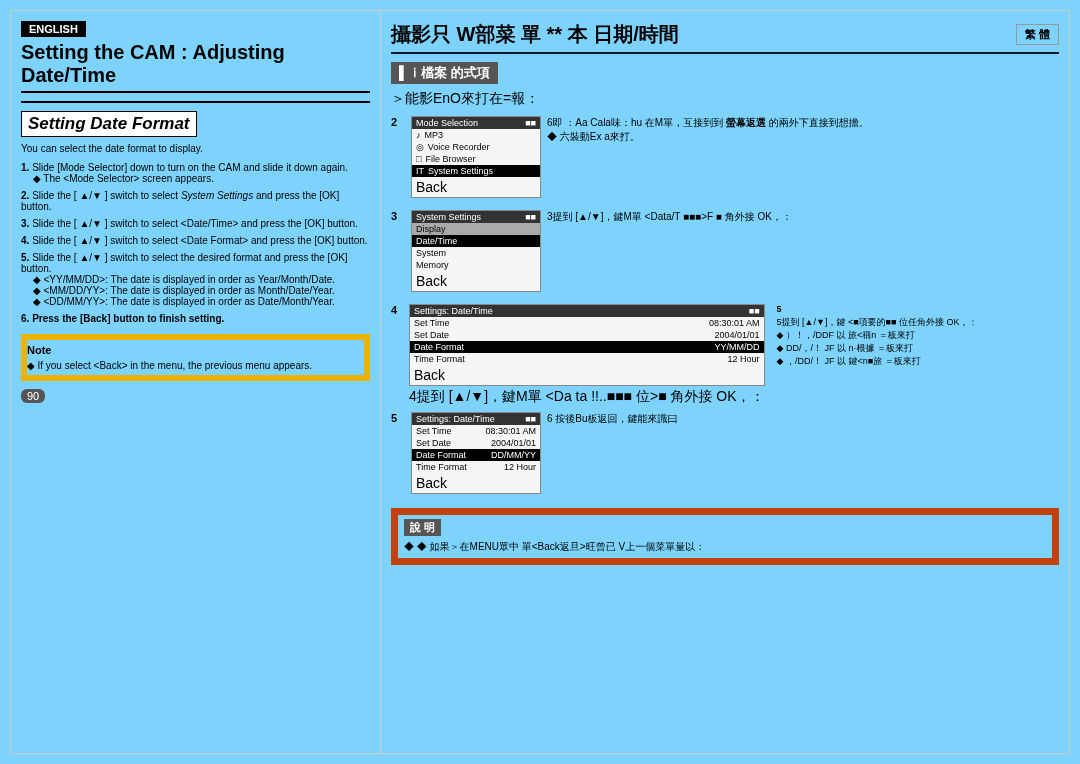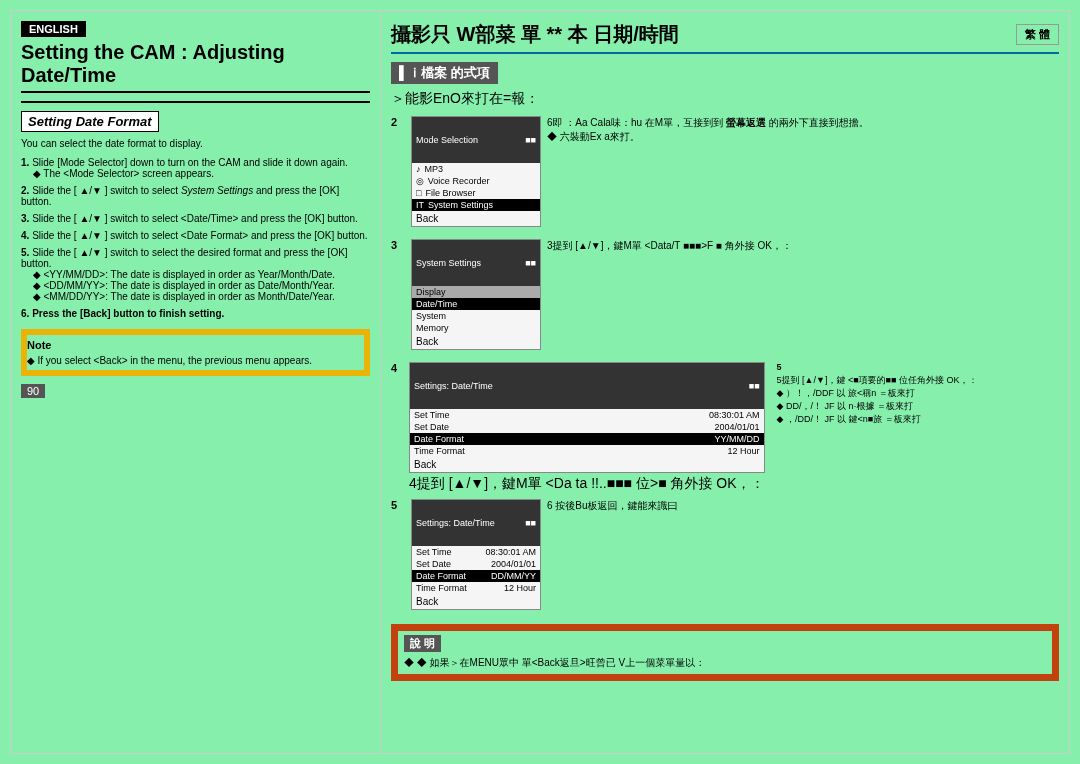--- a/index.html
+++ b/index.html
@@ -7,21 +7,21 @@
       font-family: Arial, sans-serif;
       background: #fff;
       width: 1080px;
       height: 764px;
       overflow: hidden;
       font-size: 11px;
     }
     .page-container {
       width: 1080px;
       height: 764px;
-      background: #86efac;
+      background: #7dd3fc;
       display: flex;
       flex-direction: column;
     }
     .main-content {
       display: flex;
       flex: 1;
       border: 1px solid #ccc;
       margin: 10px;
     }
     .left-panel {
@@ -45,21 +45,21 @@
     .main-title {
       font-size: 20px;
       font-weight: bold;
       border-bottom: 2px solid #000;
       padding-bottom: 4px;
       margin-bottom: 8px;
     }
     .section-title {
       font-style: italic;
       font-weight: bold;
-      font-size: 13px;
+      font-size: 17px;
       background: #fff;
       border: 1px solid #000;
       padding: 2px 6px;
       margin-bottom: 6px;
       display: inline-block;
     }
     .intro-text {
       font-size: 10px;
       margin-bottom: 8px;
     }
@@ -94,20 +94,21 @@
     .note-item::before {
       content: '◆ ';
     }
     .page-num {
       display: inline-block;
       background: #555;
       color: #fff;
       padding: 1px 6px;
       font-size: 11px;
       margin-top: 8px;
+      border-radius: 6px;
     }
     .chinese-title {
       font-size: 20px;
       font-weight: bold;
     }
     .chinese-section-title {
       font-size: 13px;
       font-weight: bold;
       background: #555;
       color: #fff;
@@ -127,21 +128,21 @@
     }
     .screen-box {
       border: 1px solid #888;
       background: #f5f5f5;
       min-width: 120px;
       font-size: 9px;
     }
     .screen-header {
       background: #333;
       color: #fff;
-      padding: 18px 4px;
+      padding: 1px 4px;
       font-size: 9px;
       display: flex;
       justify-content: space-between;
     }
     .screen-item {
       padding: 1px 4px;
       display: flex;
       align-items: center;
       gap: 4px;
     }
@@ -150,21 +151,21 @@
       color: #fff;
     }
     .screen-item.highlighted {
       background: #aaa;
       color: #000;
     }
     .icon-sm {
       font-size: 9px;
     }
     .screen-text {
-      font-size: 10px;
+      font-size: 14px;
       padding: 2px 4px;
     }
     .right-steps-text {
       flex: 1;
       font-size: 10px;
     }
     .right-step-row {
       display: flex;
       gap: 6px;
       margin-bottom: 6px;
@@ -188,21 +189,21 @@
       margin-bottom: 4px;
     }
     .left-header {
       border-bottom: 2px solid #000;
       margin-bottom: 8px;
     }
     .right-title-area {
       display: flex;
       align-items: center;
       justify-content: space-between;
-      border-bottom: 2px solid #0369a1;
+      border-bottom: 2px solid #0f172a;
       margin-bottom: 8px;
       padding-bottom: 4px;
     }
     .tw-badge {
       border: 1px solid #999;
       padding: 2px 8px;
       font-size: 11px;
       font-weight: bold;
     }
   </style>
@@ -240,22 +241,22 @@
 
         <div class="step">
           <span class="step-num">4. </span>
           <span>Slide the [ ▲/▼ ] switch to select &lt;Date Format&gt; and press the [OK] button.</span>
         </div>
 
         <div class="step">
           <span class="step-num">5. </span>
           <span>Slide the [ ▲/▼ ] switch to select the desired format and press the [OK] button.</span>
           <div class="bullet">&lt;YY/MM/DD&gt;: The date is displayed in order as Year/Month/Date.</div>
+          <div class="bullet">&lt;MM/DD/YY&gt;: The date is displayed in order as Month/Date/Year.</div>
           <div class="bullet">&lt;DD/MM/YY&gt;: The date is displayed in order as Date/Month/Year.</div>
-          <div class="bullet">&lt;MM/DD/YY&gt;: The date is displayed in order as Month/Date/Year.</div>
         </div>
 
         <div class="step">
           <span class="step-num">6. </span>
           <span><b>Press the [Back] button to finish setting.</b></span>
         </div>
       </div>
 
       <div class="note-box">
         <div class="note-title">Note</div>

